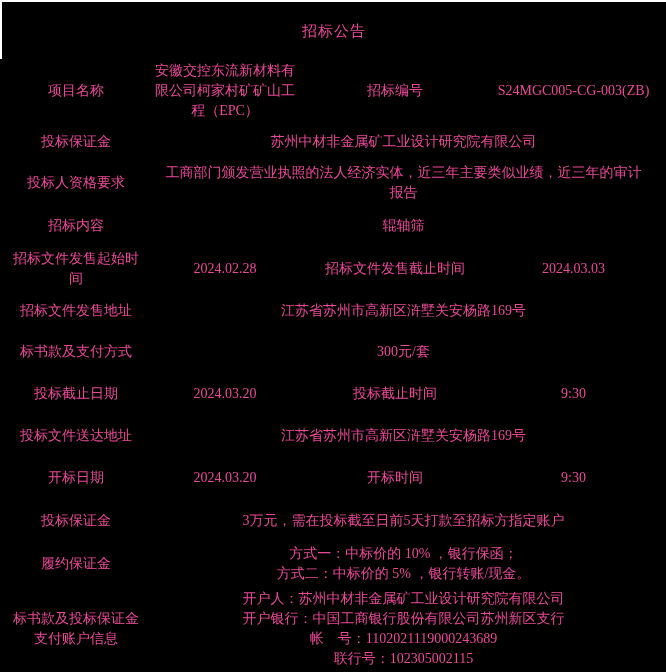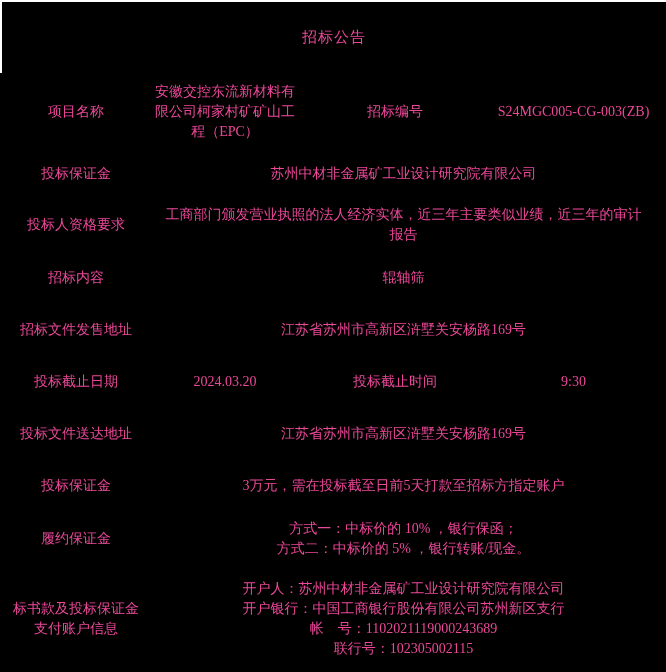--- a/index.html
+++ b/index.html
@@ -67,42 +67,61 @@
       <td colspan="3" class="merged">工商部门颁发营业执照的法人经济实体，近三年主要类似业绩，近三年的审计报告</td>
       <td class="spacer"></td>
     </tr>
 
     <tr style="height:40px">
       <td class="lbl">招标内容</td>
       <td colspan="3" class="merged">辊轴筛</td>
       <td class="spacer"></td>
     </tr>
 
+    <tr style="height:40px">
+      <td class="lbl">招标文件发售起始时间</td>
+      <td>2024.02.28</td>
+      <td class="lbl">招标文件发售截止时间</td>
+      <td>2024.03.03</td>
+      <td class="spacer"></td>
+    </tr>
 
     <tr style="height:40px">
       <td class="lbl">招标文件发售地址</td>
       <td colspan="3" class="merged">江苏省苏州市高新区浒墅关安杨路169号</td>
       <td class="spacer"></td>
     </tr>
 
+    <tr style="height:38px">
+      <td class="lbl">标书款及支付方式</td>
+      <td colspan="3" class="merged">300元/套</td>
+      <td class="spacer"></td>
+    </tr>
 
     <tr style="height:40px">
       <td class="lbl">投标截止日期</td>
       <td>2024.03.20</td>
       <td class="lbl">投标截止时间</td>
       <td>9:30</td>
       <td class="spacer"></td>
     </tr>
 
     <tr style="height:40px">
       <td class="lbl">投标文件送达地址</td>
       <td colspan="3" class="merged">江苏省苏州市高新区浒墅关安杨路169号</td>
       <td class="spacer"></td>
     </tr>
 
+    <tr style="height:40px">
+      <td class="lbl">开标日期</td>
+      <td>2024.03.20</td>
+      <td class="lbl">开标时间</td>
+      <td>9:30</td>
+      <td class="spacer"></td>
+    </tr>
 
 
     <tr style="height:40px">
       <td class="lbl">投标保证金</td>
       <td colspan="3" class="merged">3万元，需在投标截至日前5天打款至招标方指定账户</td>
       <td class="spacer"></td>
     </tr>
 
     <tr style="height:42px">
       <td class="lbl">履约保证金</td>

